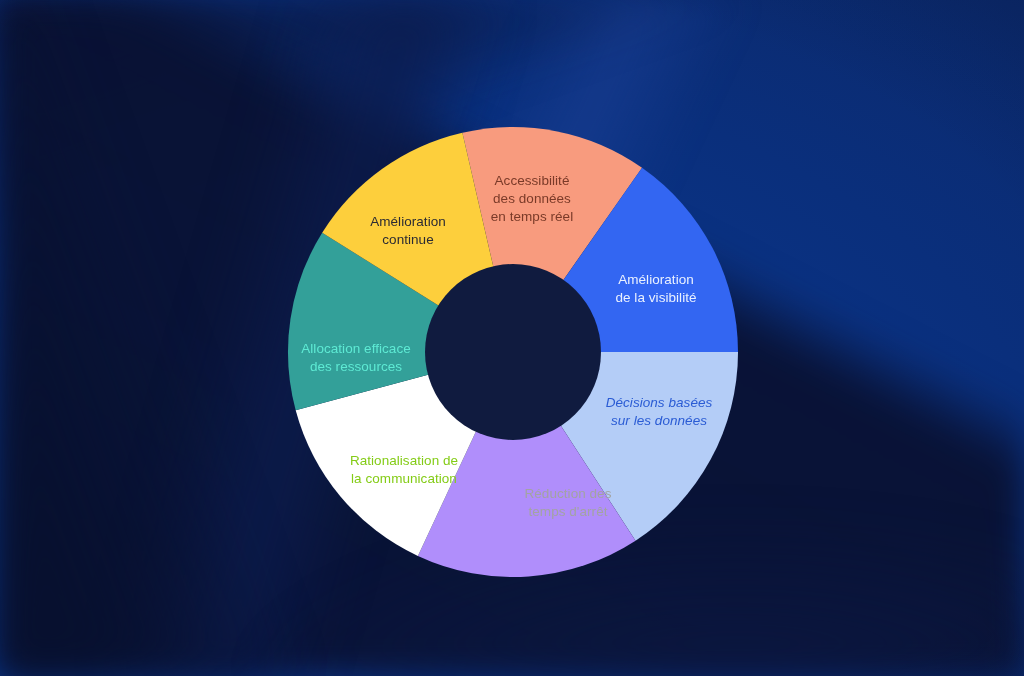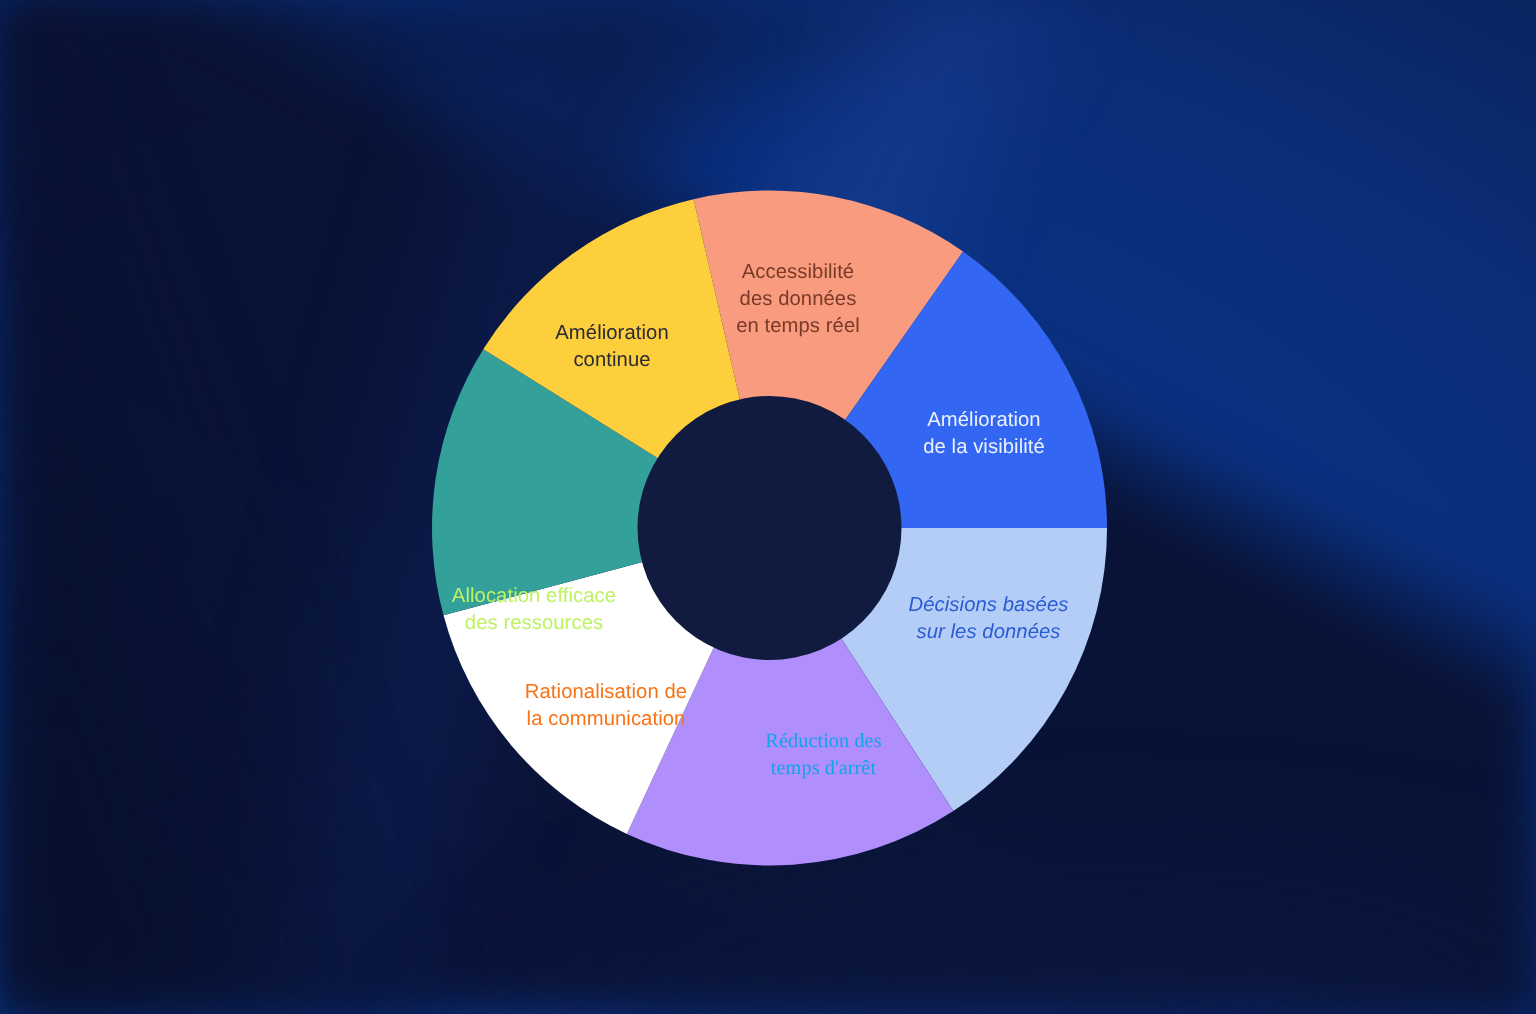--- a/index.html
+++ b/index.html
@@ -122,23 +122,23 @@
   </div>
 
   <div id="label-group">
       <div class="seg-label" style="left: 532px; top: 199px; color: rgb(122, 58, 40);">Accessibilité
 des données
 en temps réel</div>
       <div class="seg-label" style="left: 656px; top: 289px; color: rgb(234, 241, 255);">Amélioration
 de la visibilité</div>
       <div class="seg-label" style="left: 659px; top: 412px; color: rgb(42, 91, 212); font-style: italic;">Décisions basées
 sur les données</div>
-      <div class="seg-label" style="left: 549px; top: 503px; color: #0ea5e9; font-family: Liberation Serif, serif;">Réduction des
+      <div class="seg-label" style="left: 568px; top: 503px; color: #a3a3a3;">Réduction des
 temps d'arrêt</div>
-      <div class="seg-label" style="left: 404px; top: 470px; color: #f97316;">Rationalisation de
+      <div class="seg-label" style="left: 404px; top: 470px; color: #84cc16;">Rationalisation de
 la communication</div>
-      <div class="seg-label" style="left: 356px; top: 358px; color: #bef264; margin-top: 48px;">Allocation efficace
+      <div class="seg-label" style="left: 356px; top: 358px; color: #5eead4;">Allocation efficace
 des ressources</div>
       <div class="seg-label" style="left: 408px; top: 231px; color: rgb(43, 43, 51);">Amélioration
 continue</div>
     </div>
 
 </div>
 
 </body></html>

